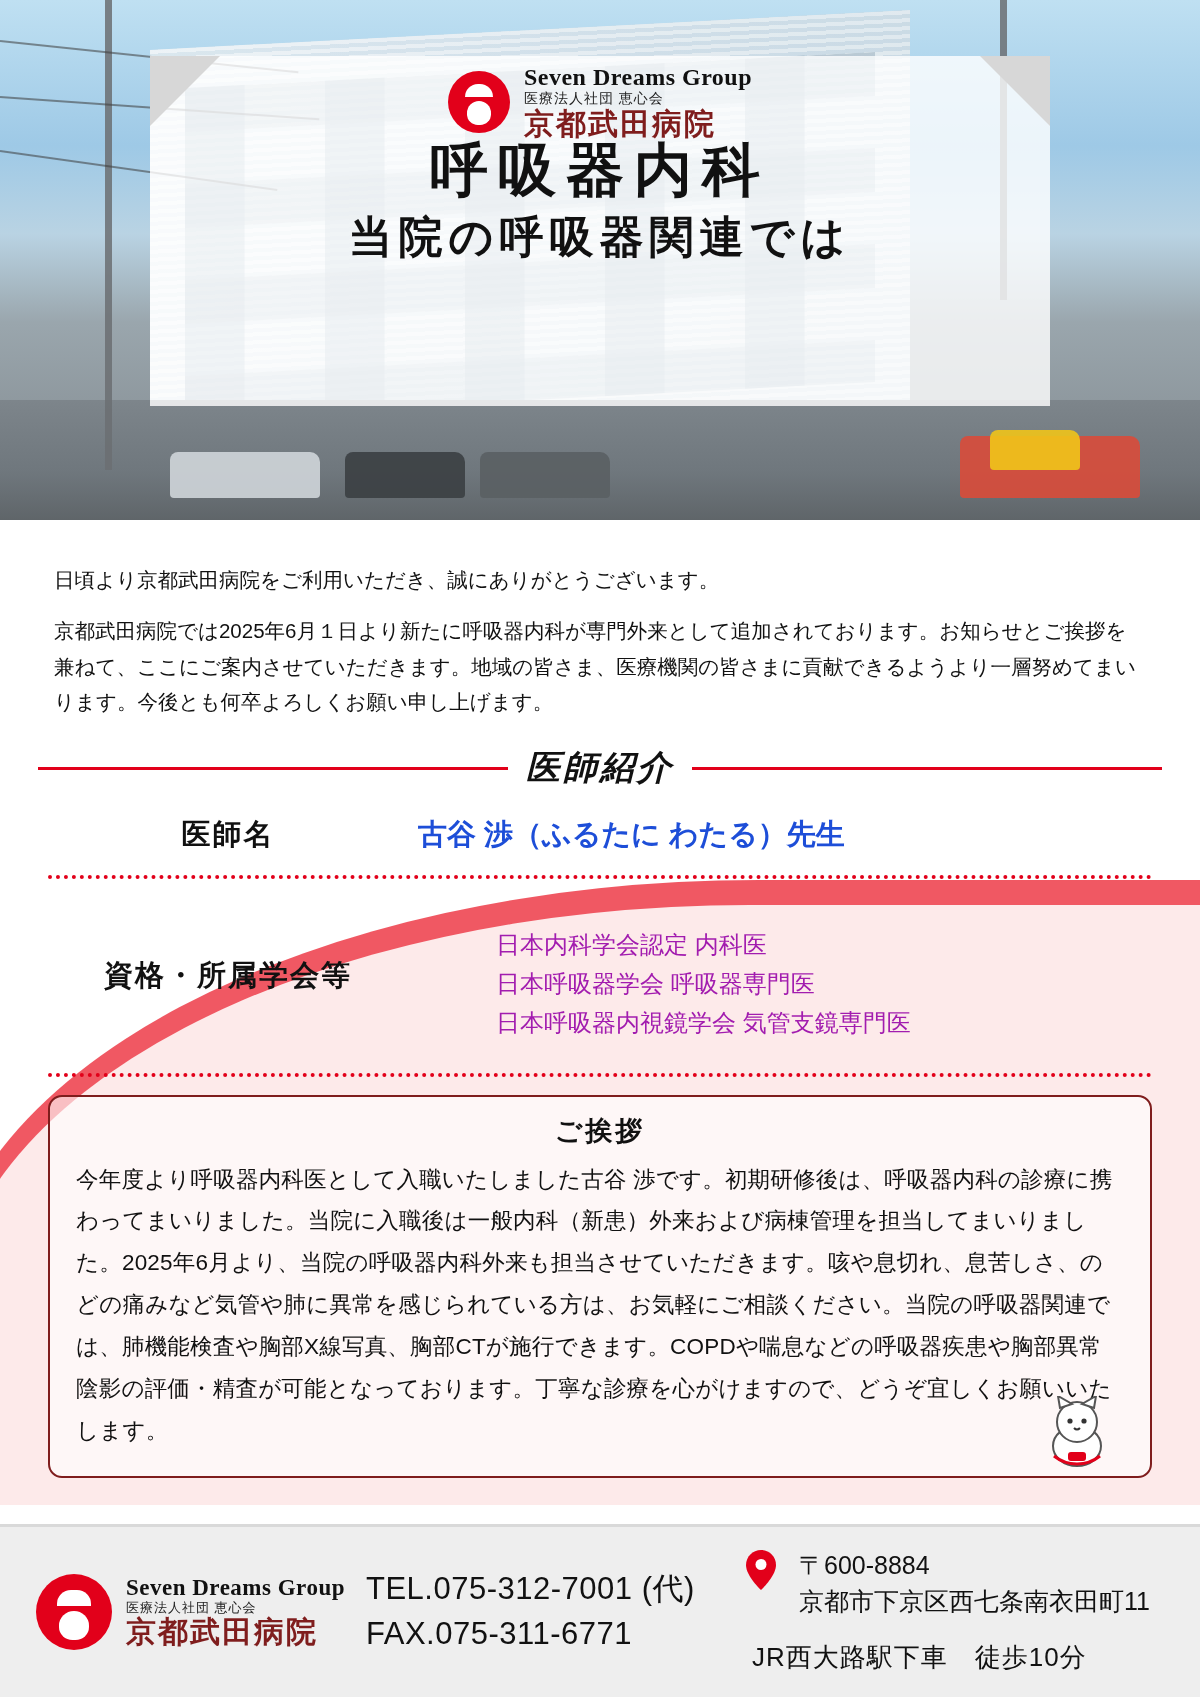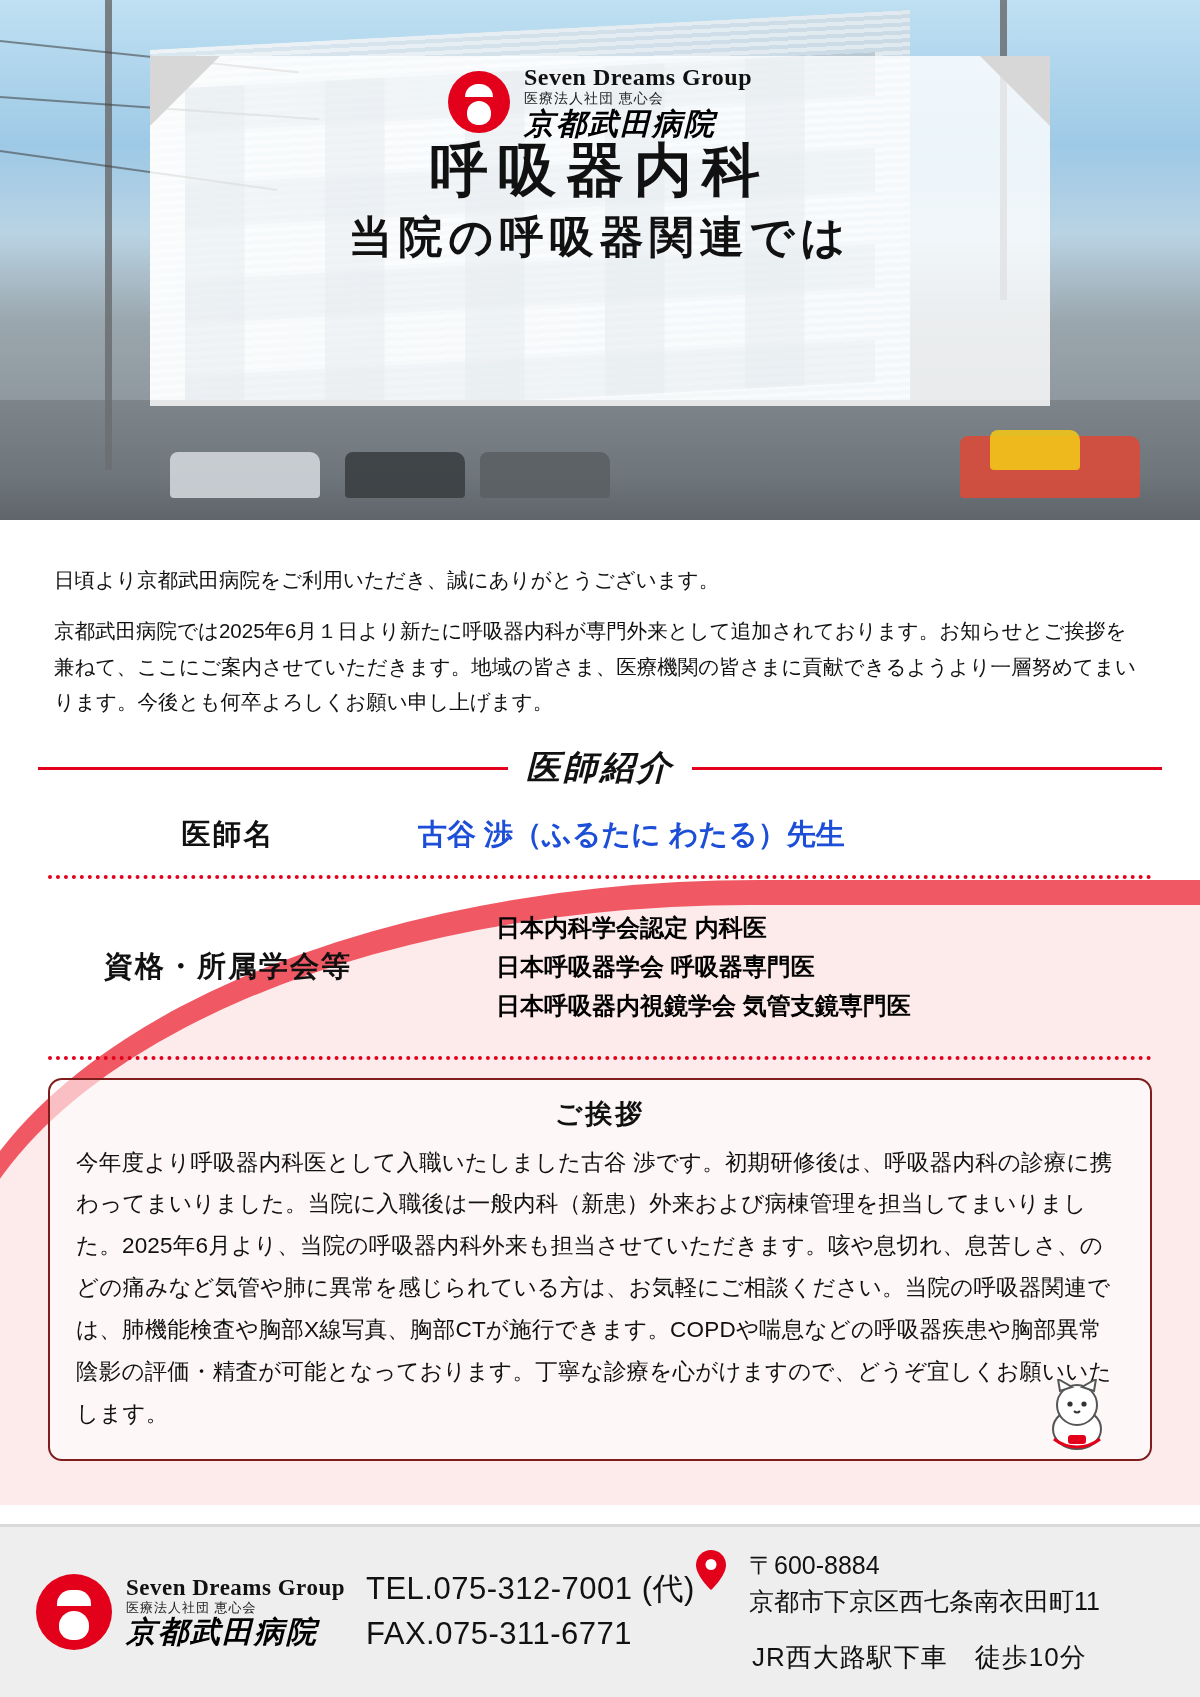--- a/index.html
+++ b/index.html
@@ -146,22 +146,21 @@
   }
   .logo-sub {
     font-size: 14px;
     color: #222;
     letter-spacing: 1px;
   }
   .logo-jp {
     font-size: 30px;
     font-weight: 700;
     letter-spacing: 2px;
-    color: #000000;
-    font-style: italic;
+    color: #7f1d1d;
   }
   .hero-date {
     font-size: 78px;
     font-weight: 700;
     letter-spacing: 2px;
     margin-top: 4px;
     color: #111;
     line-height: 1.05;
   }
   .hero-dept {
@@ -231,24 +230,25 @@
     font-size: 29px;
     font-weight: 700;
     color: #1d4ed8;
   }
   .dotted {
     border-top: 4px dotted #e2001a;
     margin: 12px 10px 14px 10px;
   }
   .quals {
     font-size: 24px;
-    font-weight: 700;
+    font-weight: 400;
     line-height: 1.62;
-    color: #000000;
+    color: #a21caf;
     padding-left: 78px;
+    margin-top: 17px;
   }
   .info-row.quals-row { align-items: center; padding: 16px 0 18px 0; }
 
   
   .swoosh {
     position: absolute;
     right: -60px;
     top: 880px;
     width: 1320px;
     height: 620px;
@@ -340,20 +340,21 @@
   .footer-addr {
     flex: 1;
     font-size: 25px;
     line-height: 1.42;
     color: #111;
   }
   .addr-top {
     display: flex;
     align-items: flex-start;
     gap: 23px;
+    justify-content: center;
   }
   .pin {
     width: 30px; height: 40px;
     flex: 0 0 auto;
     margin-top: 2px;
   }
   .addr-access {
     margin-top: 20px;
     padding-left: 56px;
     font-size: 26px;

